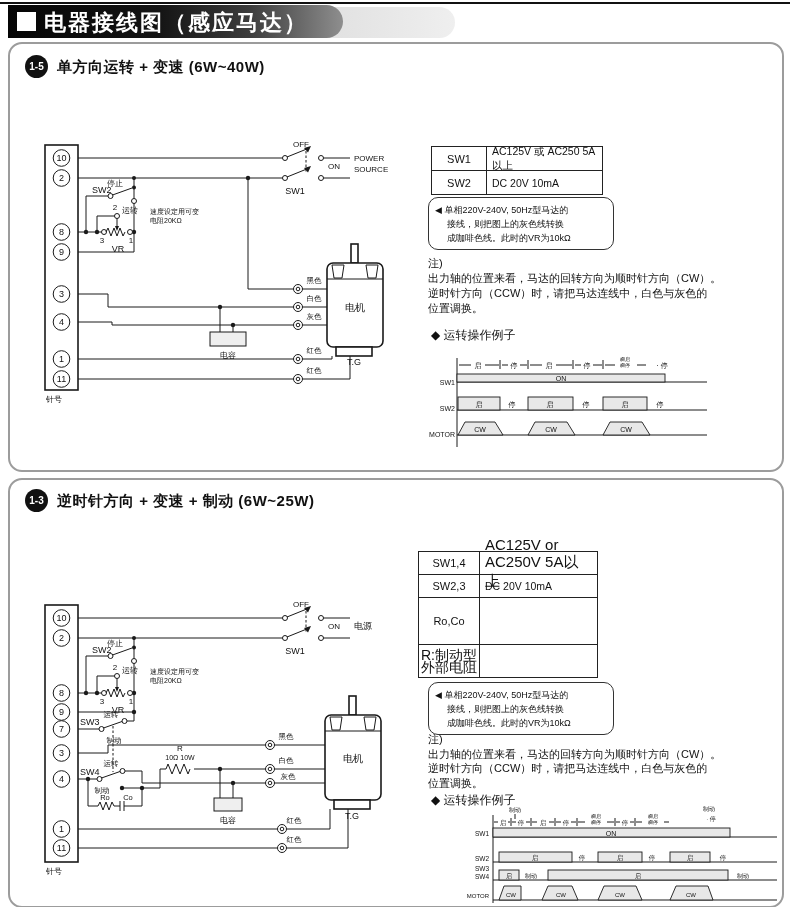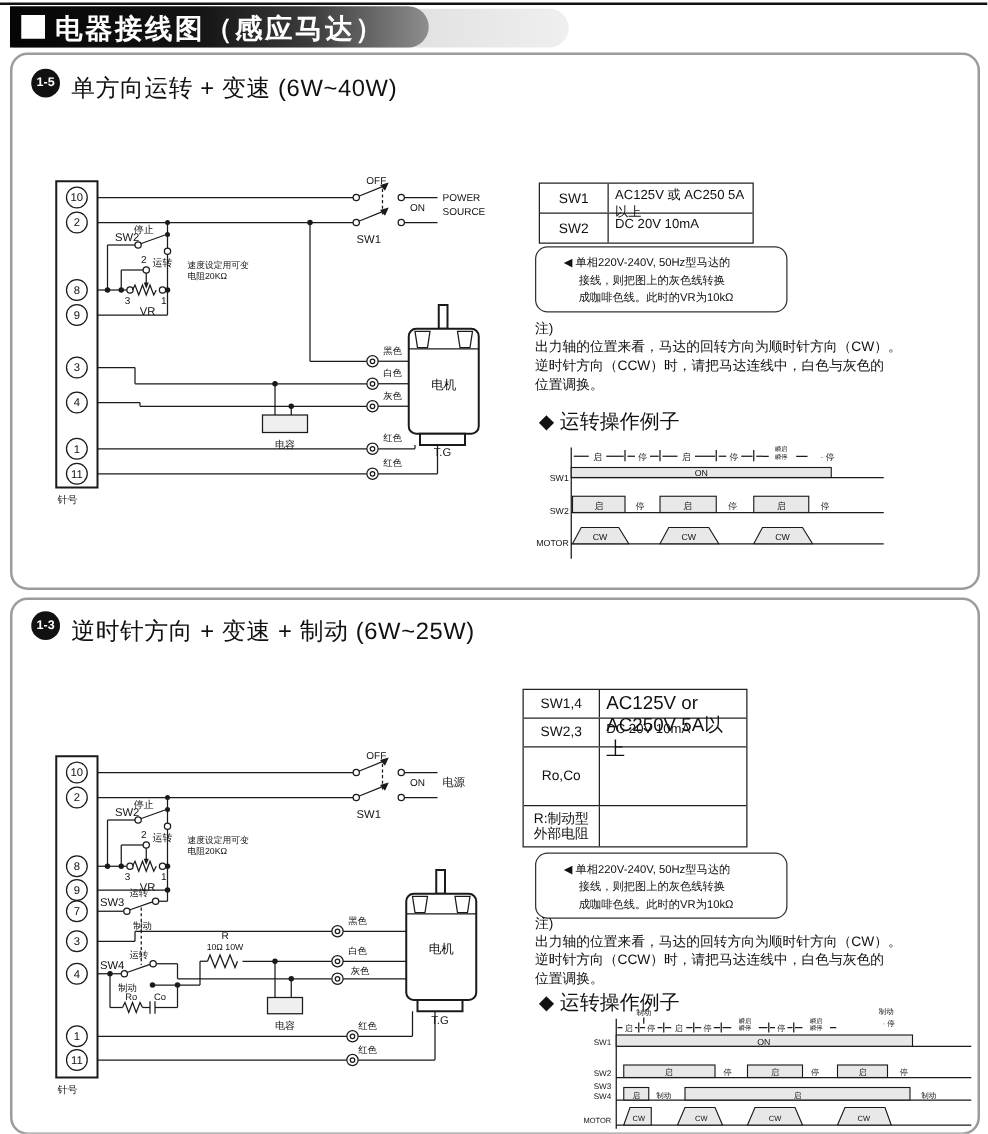--- a/index.html
+++ b/index.html
@@ -1,29 +1,29 @@
 <!DOCTYPE html>
 <html><head>
 <meta charset="utf-8">
 <style>
   html,body{margin:0;padding:0}
   body{width:790px;height:907px;position:relative;background:#fff;font-family:"Liberation Sans","DejaVu Sans",sans-serif;color:#111;overflow:hidden}
   .abs{position:absolute}
   .secbox{position:absolute;border:2px solid #9c9c9c;border-radius:14px;background:#fff}
   .badge{position:absolute;width:23px;height:23px;border-radius:50%;background:#111;color:#fff;font-size:10px;font-weight:bold;text-align:center;line-height:23px}
-  .sectitle{position:absolute;font-size:19px;font-weight:400;letter-spacing:.5px}
+  .sectitle{position:absolute;font-size:15px;font-weight:700;letter-spacing:.5px}
   .tbl{position:absolute;border:1.6px solid #222;background:#fff}
   .trow{display:flex;border-bottom:1px solid #222}
   .trow:last-child{border-bottom:none}
   .tk{border-right:1px solid #222;display:flex;flex-direction:column;align-items:center;justify-content:center;font-size:11px}
-  .tv{flex:1;padding:2px 5px;display:flex;flex-direction:column;justify-content:flex-start;font-size:10.5px}
-  .notebox{position:absolute;border:1.6px solid #333;border-radius:10px;padding:5px 6px 4px 22px;font-size:9px;line-height:14px;background:#fff}
+  .tv{flex:1;padding:2px 5px;display:flex;flex-direction:column;justify-content:center;font-size:10.5px}
+  .notebox{position:absolute;border:1.6px solid #333;border-radius:10px;padding:5px 6px 4px 6px;font-size:9px;line-height:14px;background:#fff}
   .notebox .ind{padding-left:12px}
   .remark{position:absolute;font-size:11px;line-height:15px;white-space:nowrap}
-  .example{position:absolute;font-size:16px}
+  .example{position:absolute;font-size:12px}
   svg{position:absolute;overflow:visible}
   svg text{fill:#111;font-family:"Liberation Sans","DejaVu Sans",sans-serif}
   .w{stroke:#1a1a1a;stroke-width:1;fill:none}
   .dsh{stroke:#1a1a1a;stroke-width:1;fill:none;stroke-dasharray:2.5 2}
   .dot{fill:#1a1a1a;stroke:none}
   .oc{fill:#fff;stroke:#1a1a1a;stroke-width:1}
   .box{fill:#fff;stroke:#1a1a1a;stroke-width:1.6}
   .capb{fill:#efefef;stroke:#1a1a1a;stroke-width:1}
   .pl{fill:#e8e8e8;stroke:#1a1a1a;stroke-width:.9}
   .ah{fill:#1a1a1a}
@@ -457,21 +457,21 @@
       <div class="tv">
         <span>DC 20V 10mA</span>
       </div>
     </div>
   <div class="trow" style="height:46px">
       <div class="tk" style="width:60px">
         <span>Ro,Co</span>
       </div>
     </div>
   <div class="trow" style="height:32px">
-      <div class="tk" style="width:60px;font-size:11px;line-height:12px">
+      <div class="tk" style="width:60px;font-size:14px;line-height:12px">
         <span>R:制动型</span>
         <span>外部电阻</span>
       </div>
     </div>
 </div>
 
 <div class="notebox" style="left:428px;top:682px;width:172px">
   <div>◀ 单相220V-240V, 50Hz型马达的</div>
   <div class="ind">接线，则把图上的灰色线转换</div>
   <div class="ind">成咖啡色线。此时的VR为10kΩ</div>

